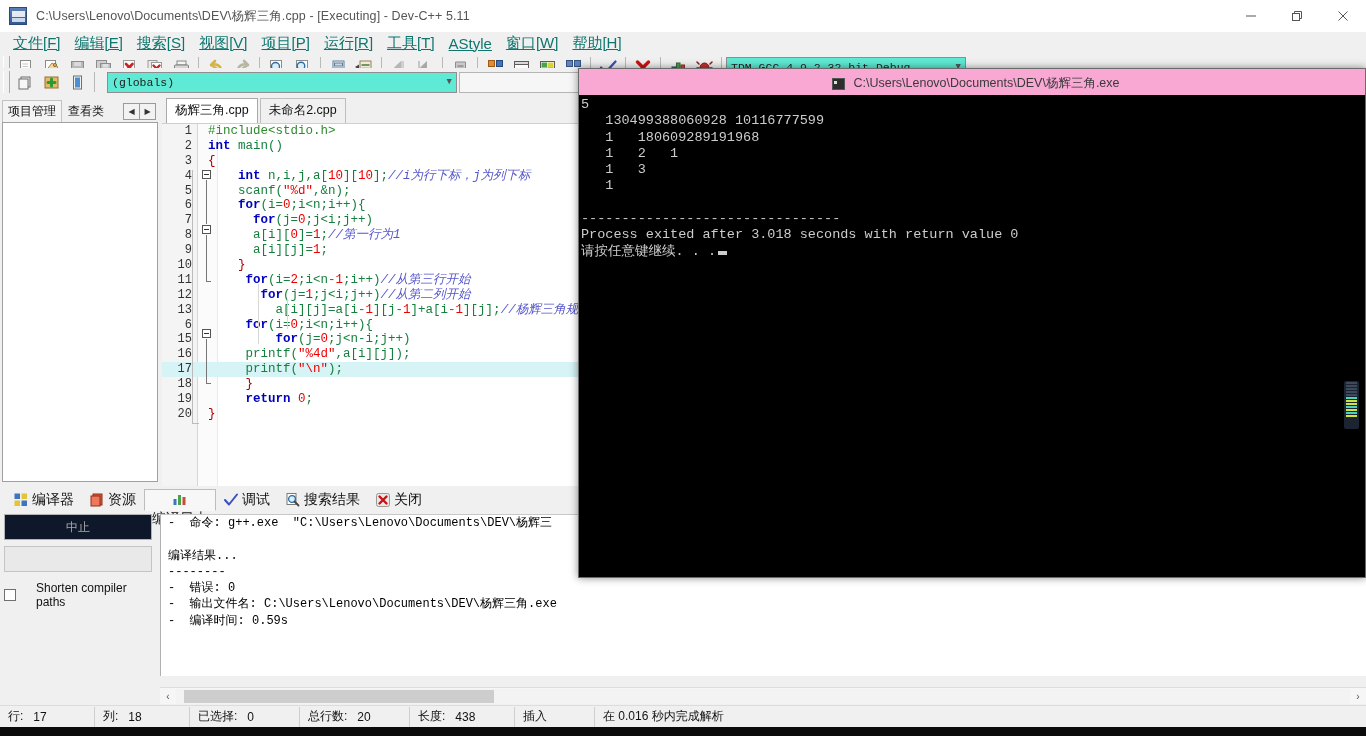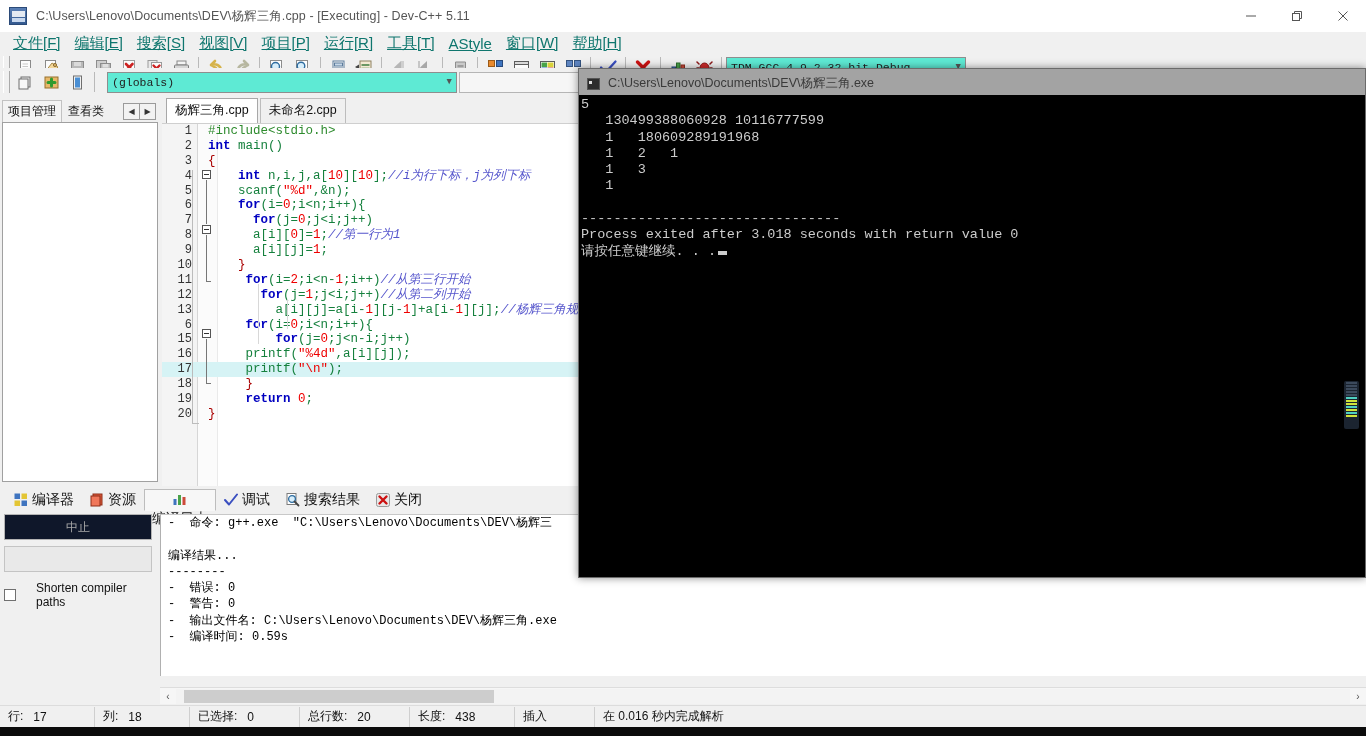--- a/index.html
+++ b/index.html
@@ -247,22 +247,22 @@
     background: #0b0b0b;
   }
 
   
   .console {
     position: absolute; left: 578px; top: 68px; width: 788px; height: 510px;
     background: #000; border: 1px solid #6b6b6b;
     box-shadow: 0 0 8px rgba(0,0,0,.45);
   }
   .con-title {
-    height: 30px; background: #a3a3a3; display: flex; align-items: center;
-    padding-left: 8px; border-bottom: 1px solid #d9d9d9;
+    height: 30px; background: #f9a8d4; display: flex; align-items: center;
+    padding-left: 8px; border-bottom: 1px solid #d9d9d9; justify-content: center;
   }
   .con-ico {
     width: 13px; height: 12px; background: #2d2d2d; border: 1px solid #555;
     margin-right: 8px; flex: none; position: relative;
   }
   .con-ico:after {
     content: ""; position: absolute; left: 1px; top: 2px; width: 3px; height: 3px; background: #ddd;
   }
   .con-title-text { font-size: 12.5px; color: #3a3a3a; white-space: nowrap; }
   .con-body {
@@ -695,21 +695,20 @@
         <span class="chklabel">Shorten compiler paths</span>
       </div>
     </div>
 
     <div class="logpane" id="log-pane">
         <div class="logline">-  命令: g++.exe  "C:\Users\Lenovo\Documents\DEV\杨辉三</div>
         <div class="logline">&nbsp;</div>
         <div class="logline">编译结果...</div>
         <div class="logline">--------</div>
         <div class="logline">-  错误: 0</div>
-        <div class="logline">-  警告: 0</div>
         <div class="logline">-  输出文件名: C:\Users\Lenovo\Documents\DEV\杨辉三角.exe</div>
         <div class="logline">-  编译时间: 0.59s</div>
       </div>
 
     <div class="log-hscroll">
       <div class="hs-arrow">‹</div>
       <div class="hs-track">
         <div class="hs-thumb"></div>
       </div>
       <div class="hs-arrow">›</div>

